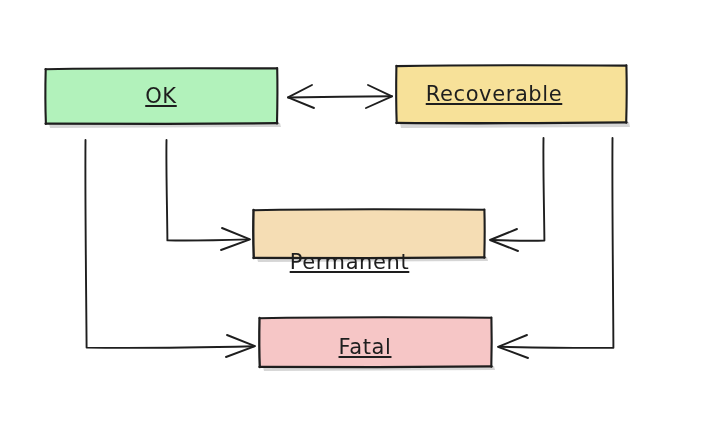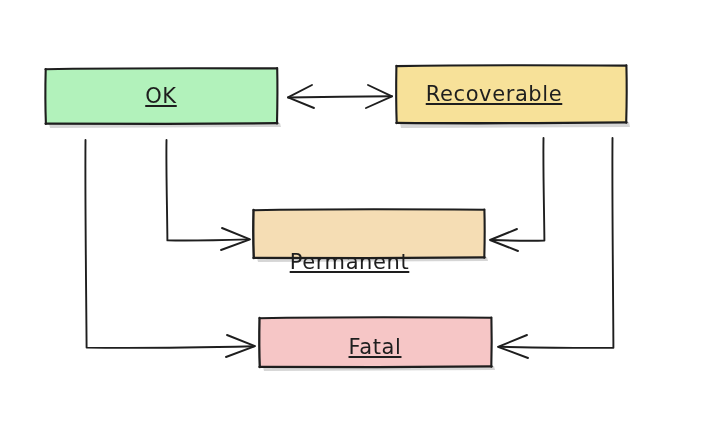--- a/index.html
+++ b/index.html
@@ -29,21 +29,21 @@
     font-size: 21px;
     letter-spacing: 0.6px;
     color: #1e1e1e;
     white-space: nowrap;
     pointer-events: none;
     text-decoration: underline;
   }
   #label-ok       { left: 45px;  top: 68px;  width: 232px; height: 56px; }
   #label-recover  { left: 396px; top: 65px;  width: 196px; height: 58px; }
   #label-perm     { left: 253px; top: 209px; width: 193px; height: 49px; margin-top: 28px; }
-  #label-fatal    { left: 259px; top: 317px; width: 232px; height: 60px; }
+  #label-fatal    { left: 249px; top: 317px; width: 232px; height: 60px; }
 </style>
 </head>
 <body style="background: rgb(255, 255, 255);">
 
 <div id="diagram-root">
 
   <svg width="726" height="446" viewBox="0 0 726 446" xmlns="http://www.w3.org/2000/svg">
 
     <g>
       <path d="M50 128 L281 127 L280 123 L49 124 Z" fill="#1e1e1e" opacity="0.18"></path>

